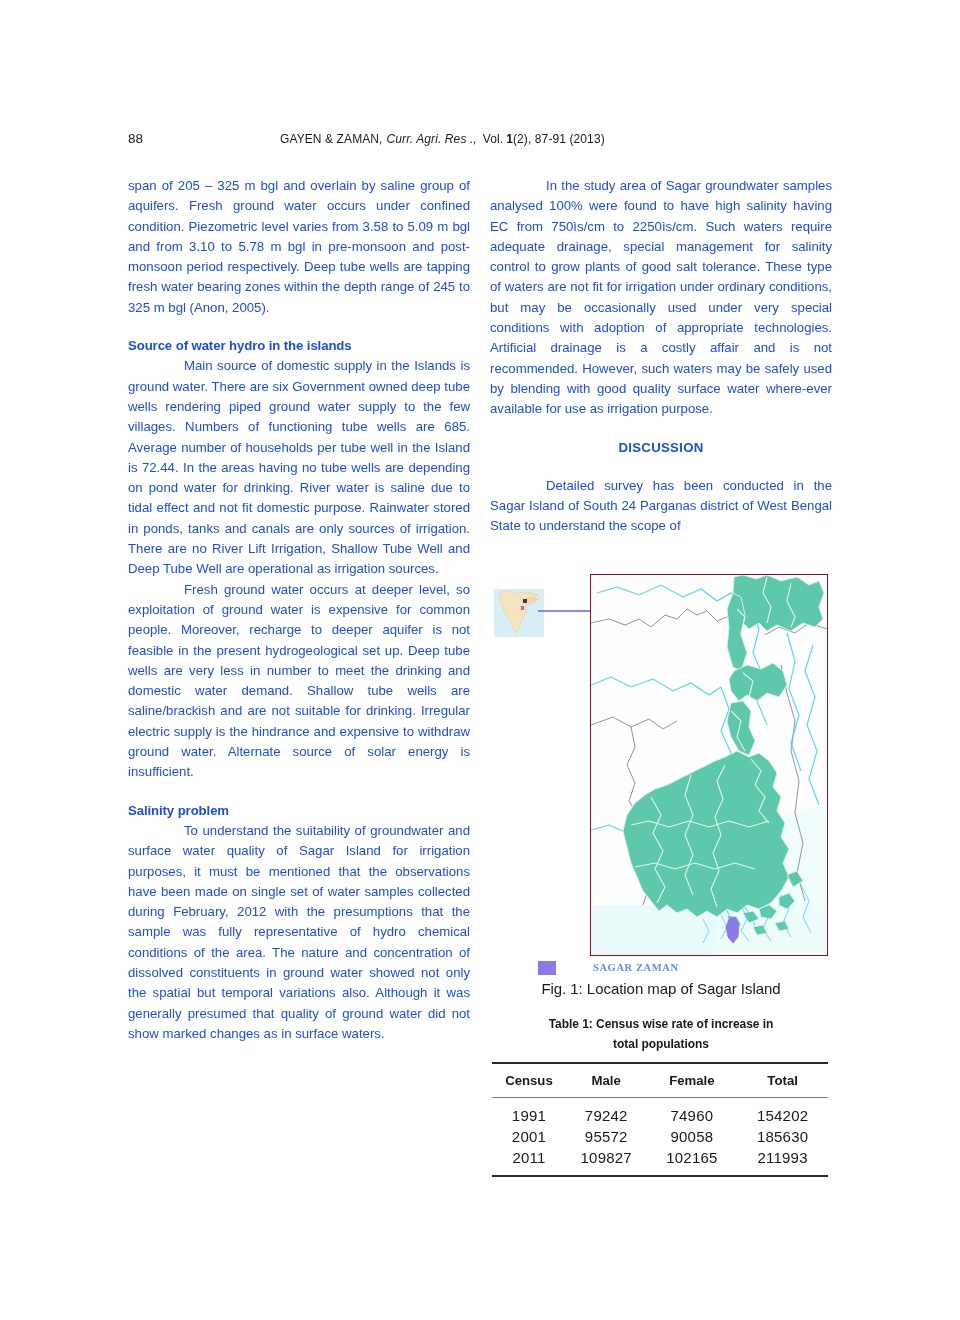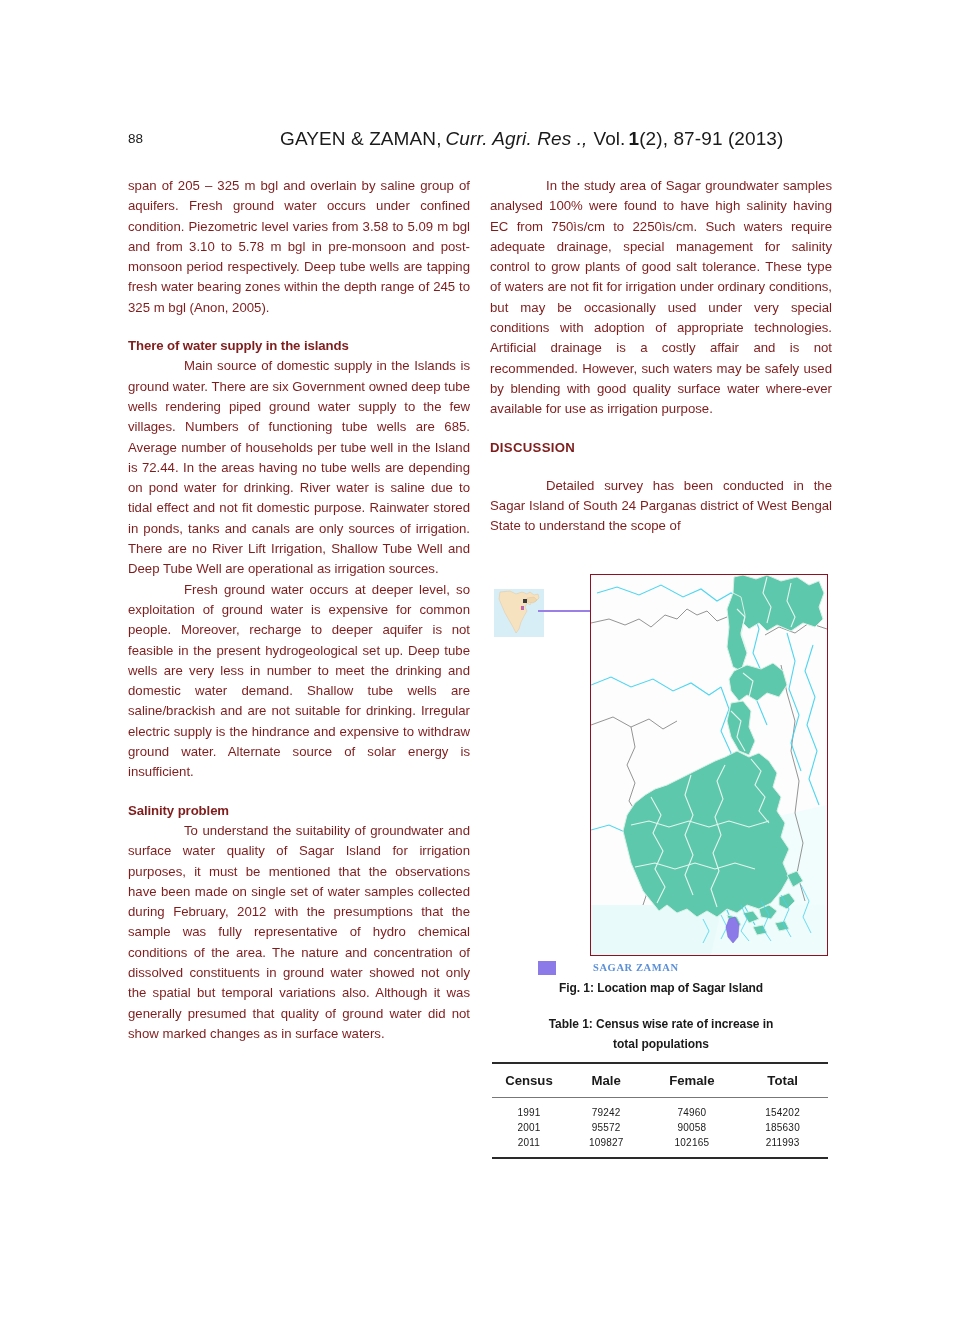--- a/index.html
+++ b/index.html
@@ -38,36 +38,36 @@
   .runhead .folio {
     position: absolute;
     left: 0;
     top: 0;
     font-size: 13.5px;
   }
   .runhead .cite {
     position: absolute;
     left: 152px;
     top: 0;
-    font-size: 19px;
+    font-size: 12px;
     letter-spacing: 0.1px;
   }
   .runhead .cite .ital { font-style: italic; }
   .runhead .cite .bold { font-weight: bold; }
 
   
   .col {
     position: absolute;
     top: 176px;
     width: 342px;
     font-size: 13.2px;
     line-height: 20.3px;
     text-align: justify;
     text-justify: inter-word;
-    color: #7f1d1d;
+    color: #1d4ed8;
   }
   .col-left  { left: 128px; }
   .col-right { left: 490px; }
 
   .col p {
     margin: 0 0 0 0;
     text-align: justify;
   }
   .col p.indent { text-indent: 56px; }
   .col p.gap-before { margin-top: 18px; }
@@ -82,20 +82,21 @@
     letter-spacing: -0.1px;
   }
   h3.subhead.spaced { margin-top: 18px; }
 
   h2.centerhead {
     margin: 18px 0 0 0;
     padding: 0;
     font-size: 13.2px;
     line-height: 20.3px;
     font-weight: bold;
+    text-align: center;
     letter-spacing: 0.3px;
   }
 
   
   .figure-block {
     position: absolute;
     left: 490px;
     top: 566px;
     width: 342px;
     height: 430px;
@@ -169,22 +170,22 @@
     color: #5b8fd8;
     line-height: 16px;
   }
 
   .fig-caption {
     position: absolute;
     left: 490px;
     top: 979px;
     width: 342px;
     text-align: center;
-    font-size: 12px;
-    font-weight: bold;
+    font-size: 15px;
+    font-weight: normal;
     line-height: 19px;
     letter-spacing: -0.05px;
   }
 
   
   .table-caption {
     position: absolute;
     left: 490px;
     top: 1014px;
     width: 342px;
@@ -213,21 +214,21 @@
     border-bottom: 1px solid #777;
   }
   .data-table tbody tr:first-child td { padding-top: 9px; }
   .data-table tbody tr:last-child  td { padding-bottom: 9px; }
   .data-table tbody {
     border-bottom: 2px solid #2a2a2a;
   }
   .data-table tbody td {
     text-align: center;
     padding: 2px 0;
-    font-size: 10px;
+    font-size: 15px;
     letter-spacing: 0.2px;
   }
   .data-table .c-census { width: 22%; }
   .data-table .c-male   { width: 24%; }
   .data-table .c-female { width: 27%; }
   .data-table .c-total  { width: 27%; }
 </style>
 </head>
 <body>
 
@@ -235,21 +236,21 @@
 
   <div class="runhead">
     <span class="folio">88</span>
     <span class="cite"><span>GAYEN &amp; ZAMAN,</span><span class="ital" style="margin-left:4px">Curr. Agri. Res .,</span><span style="margin-left:6px">Vol.</span><span class="bold" style="margin-left:3px">1</span><span>(2), 87-91 (2013)</span></span>
   </div>
 
   <div class="col col-left">
 
     <p>span of 205 – 325 m bgl and overlain by saline group of aquifers. Fresh ground water occurs under confined condition. Piezometric level varies from 3.58 to 5.09 m bgl and from 3.10 to 5.78 m bgl in pre-monsoon and post-monsoon period respectively. Deep tube wells are tapping fresh water bearing zones within the depth range of 245 to 325 m bgl (Anon, 2005).</p>
 
-    <h3 class="subhead spaced">There of water supply in the islands</h3>
+    <h3 class="subhead spaced">Source of water hydro in the islands</h3>
     <p class="indent">Main source of domestic supply in the Islands is ground water. There are six Government owned deep tube wells rendering piped ground water supply to the few villages. Numbers of functioning tube wells are 685. Average number of households per tube well in the Island is 72.44. In the areas having no tube wells are depending on pond water for drinking. River water is saline due to tidal effect and not fit domestic purpose. Rainwater stored in ponds, tanks and canals are only sources of irrigation. There are no River Lift Irrigation, Shallow Tube Well and Deep Tube Well are operational as irrigation sources.</p>
 
     <p class="indent">Fresh ground water occurs at deeper level, so exploitation of ground water is expensive for common people. Moreover, recharge to deeper aquifer is not feasible in the present hydrogeological set up. Deep tube wells are very less in number to meet the drinking and domestic water demand. Shallow tube wells are saline/brackish and are not suitable for drinking. Irregular electric supply is the hindrance and expensive to withdraw ground water. Alternate source of solar energy is insufficient.</p>
 
     <h3 class="subhead spaced">Salinity problem</h3>
     <p class="indent">To understand the suitability of groundwater and surface water quality of Sagar Island for irrigation purposes, it must be mentioned that the observations have been made on single set of water samples collected during February, 2012 with the presumptions that the sample was fully representative of hydro chemical conditions of the area. The nature and concentration of dissolved constituents in ground water showed not only the spatial but temporal variations also. Although it was generally presumed that quality of ground water did not show marked changes as in surface waters.</p>
   </div>
 
   <div class="col col-right">
 

